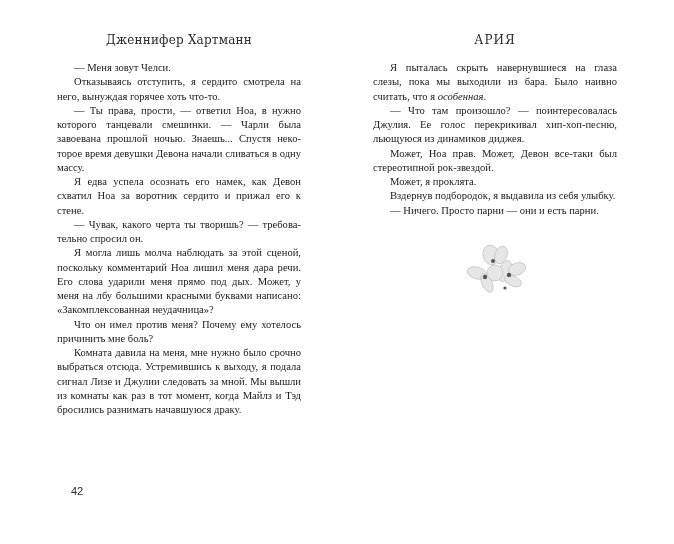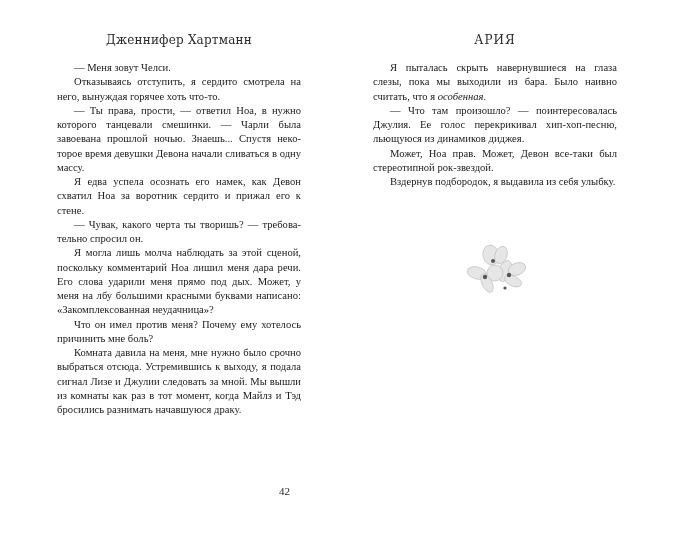--- a/index.html
+++ b/index.html
@@ -9,22 +9,22 @@
   .page.left { left:0; }
   .page.right { left:337px; }
   .running-head { position:absolute; top:33px; font-size:12px; letter-spacing:0.2px; color:#2a2a2a; text-align:center; }
   .left .running-head { left:57px; width:244px; }
   .right .running-head { left:36px; width:244px; font-size:12px; letter-spacing:1px; }
   .text { position:absolute; top:53px; width:244px; font-size:10.6px; line-height:14.25px;
           text-align:justify; font-family:"Liberation Serif","DejaVu Serif",serif;margin-top:8px; }
   .left .text { left:57px; }
   .right .text { left:36px; }
   .text p { margin:0; text-indent:17px; hyphens:manual; }
-  .folio { position:absolute; top:485px; left:46px; width:244px; text-align:right; font-size:11px;
-           font-family:Liberation Serif, serif; color:#2a2a2a; }
+  .folio { position:absolute; top:485px; left:71px; width:244px; text-align:left; font-size:11px;
+           font-family:Liberation Sans, sans-serif; color:#2a2a2a; }
   .flower { position:absolute; left:128px; top:243px; width:62px; height:55px; }
   em { font-style:italic; }
 </style>
 </head>
 <body>
 
 <div class="page left">
   <div class="running-head">Дженнифер Хартманн</div>
   <div class="text">
     <p>— Меня зовут Челси.</p>
@@ -38,21 +38,23 @@
   </div>
   <div class="folio">42</div>
 </div>
 
 <div class="page right">
   <div class="running-head">АРИЯ</div>
   <div class="text">
     <p><span>Я пыталась скрыть навернувшиеся на глаза слезы, пока мы выходили из бара. Было наивно считать, что я</span> <em>особенная</em>.</p>
     <p>— Что там произошло? — поинтересовалась Джулия. Ее голос перекрикивал хип-хоп-песню, льющуюся из динамиков диджея.</p>
     <p>Может, Ноа прав. Может, Девон все-таки был стереотипной рок-звездой.</p>
+    <p>Может, я проклята.</p>
     <p>Вздернув подбородок, я выдавила из себя улыбку.</p>
+    <p>— Ничего. Просто парни — они и есть парни.</p>
   </div>
   <svg class="flower" viewBox="0 0 62 55">
     <g fill="#e6e6e6" stroke="#b8b8b8" stroke-width="0.6">
       <ellipse cx="26" cy="12" rx="8" ry="10" transform="rotate(-15 26 12)"></ellipse>
       <ellipse cx="36" cy="12" rx="6" ry="9" transform="rotate(20 36 12)"></ellipse>
       <ellipse cx="12" cy="30" rx="10" ry="6" transform="rotate(15 12 30)"></ellipse>
       <ellipse cx="22" cy="40" rx="5" ry="10" transform="rotate(-25 22 40)"></ellipse>
       <ellipse cx="40" cy="28" rx="6" ry="11" transform="rotate(20 40 28)"></ellipse>
       <ellipse cx="52" cy="26" rx="9" ry="6" transform="rotate(-20 52 26)"></ellipse>
       <ellipse cx="48" cy="38" rx="9" ry="5" transform="rotate(25 48 38)"></ellipse>

